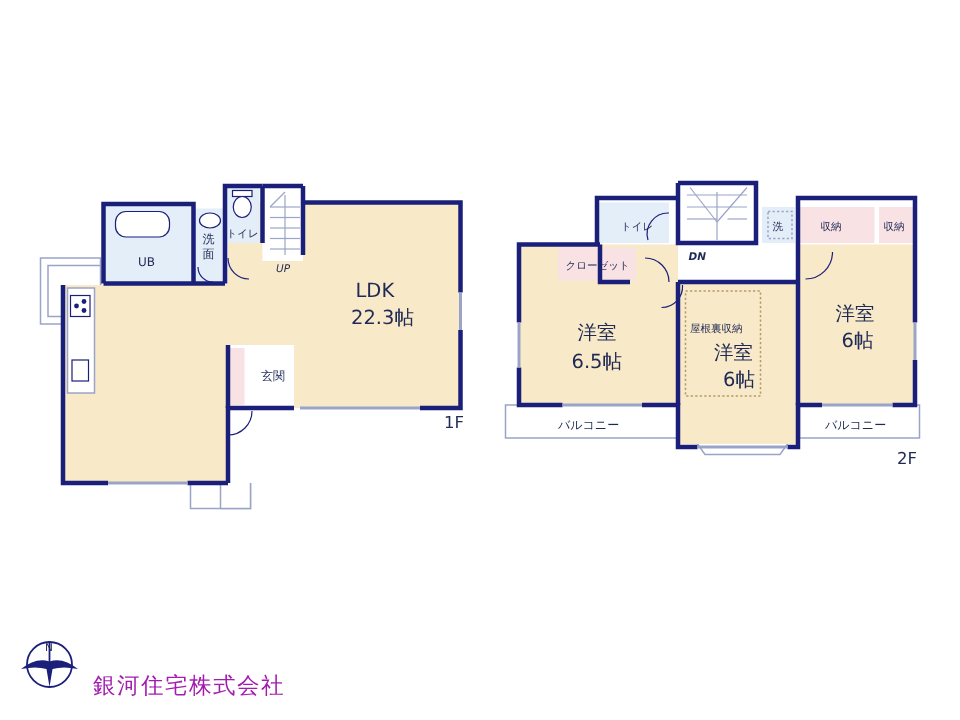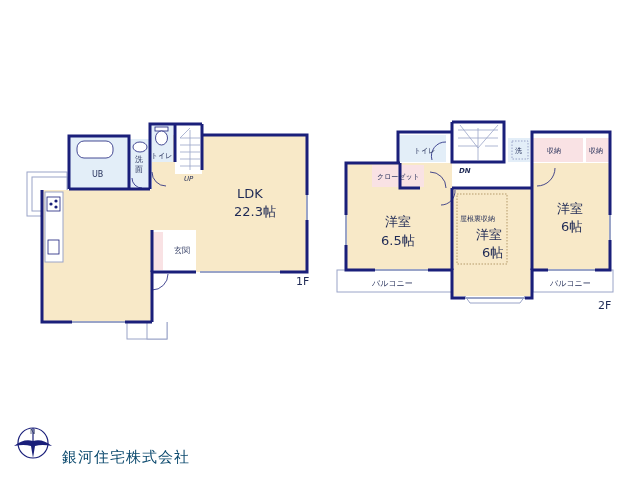--- a/index.html
+++ b/index.html
@@ -3,21 +3,21 @@
 <meta charset="utf-8">
 <style>
   html, body { margin:0; padding:0; background:#ffffff; }
   body { width:640px; height:480px; position:relative; overflow:hidden; font-family:"DejaVu Sans", sans-serif; }
   svg { position:absolute; left:0; top:0; }
   .lbl { font-family:"DejaVu Sans", sans-serif; fill:#1f2a55; }
   .big { font-size:13px; }
   .sm { font-size:8px; }
   .xs { font-size:7px; }
   .floor { font-size:11px; }
-  .company { position:absolute; left:62px; top:448px; font-size:15px; color:#0c4a6e; letter-spacing:1px; font-family:"DejaVu Sans", sans-serif; }
+  .company { position:absolute; left:62px; top:448px; font-size:15px; color:#a21caf; letter-spacing:1px; font-family:"DejaVu Sans", sans-serif; }
 </style>
 </head>
 <body>
 
 <svg width="640" height="480" viewBox="0 0 640 480">
 
   <g>
 
     <rect x="27" y="172" width="40" height="44" fill="#fff" stroke="#9aa4c8" stroke-width="1"></rect>
     <rect x="32" y="177" width="35" height="34" fill="#fff" stroke="#9aa4c8" stroke-width="1"></rect>

